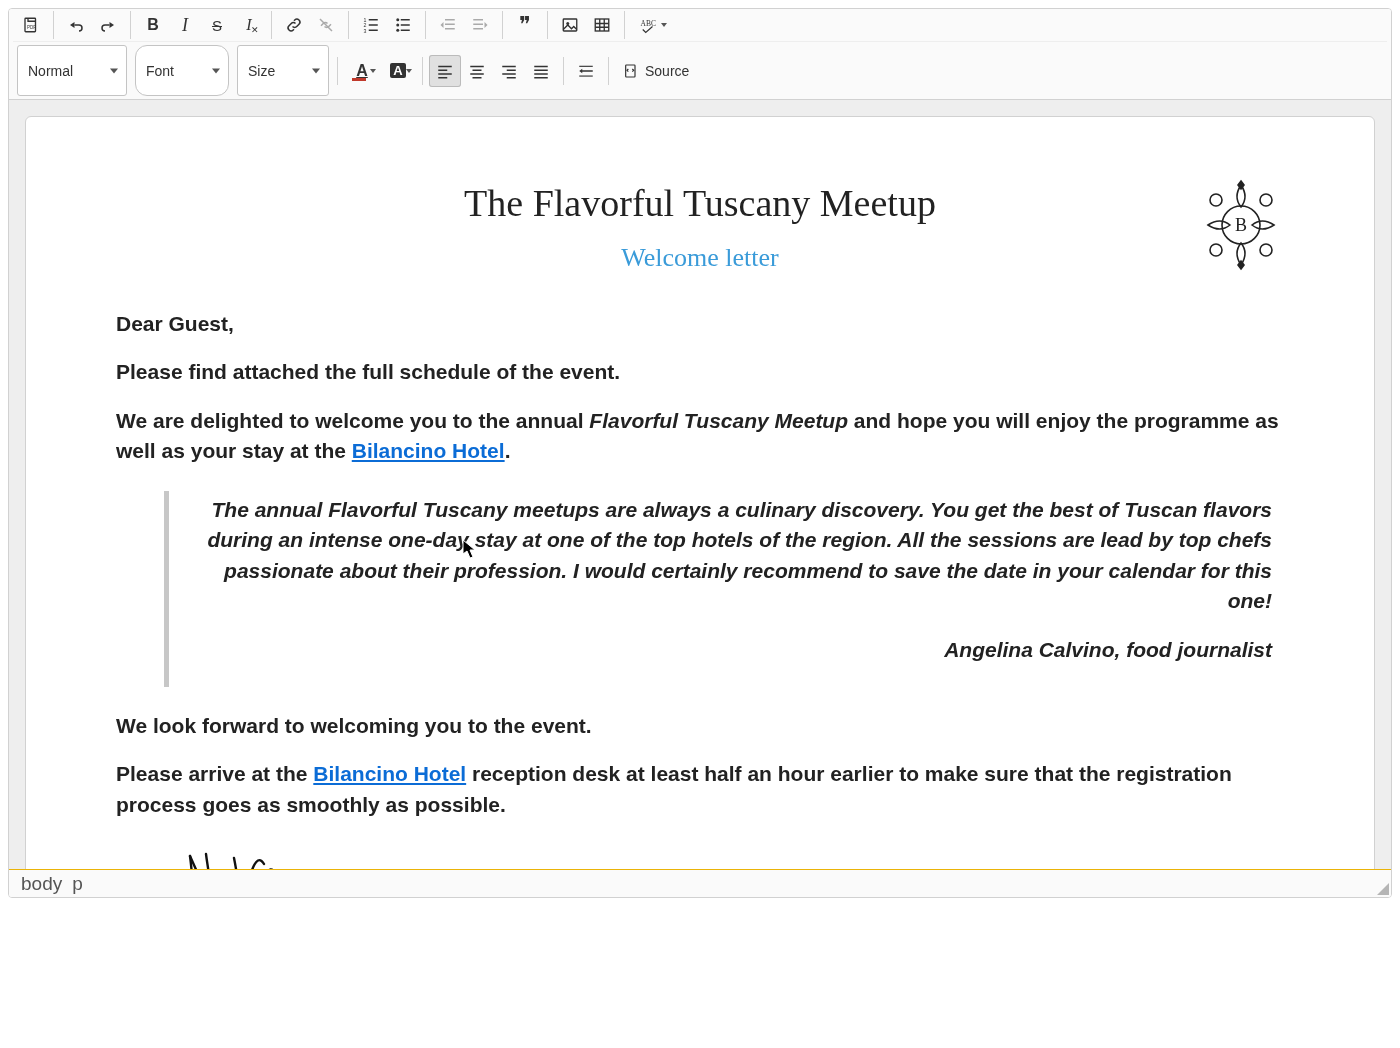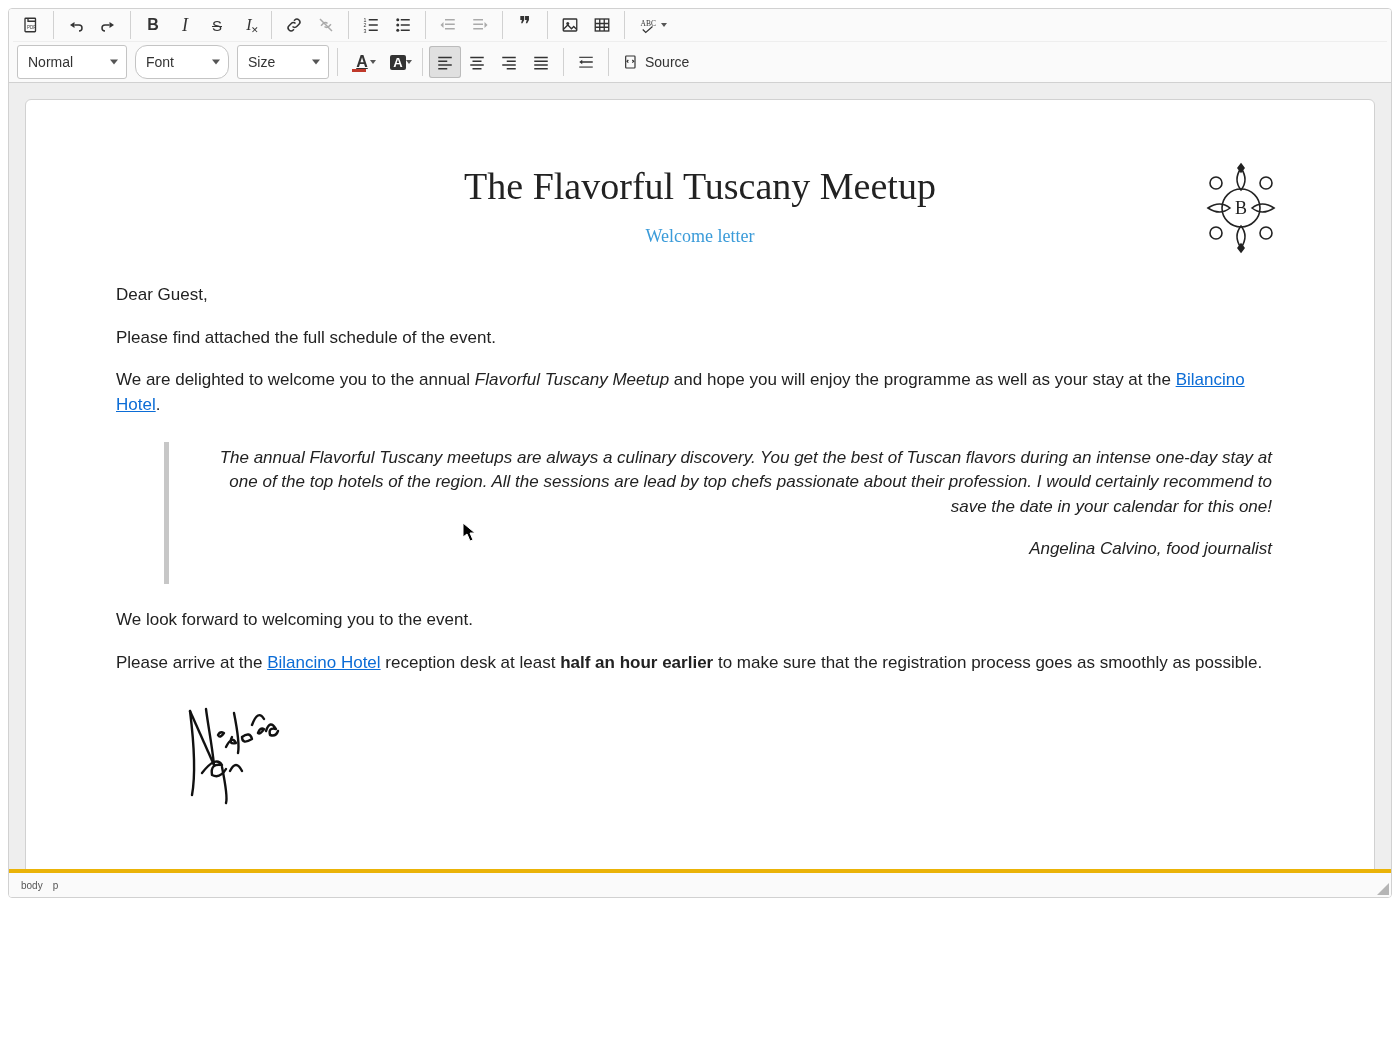--- a/index.html
+++ b/index.html
@@ -18,21 +18,21 @@
   .tb-group { display:flex; align-items:center; padding:0 2px; }
   .tb-sep { width:1px; height:28px; background:#d1d1d1; margin:0 4px; }
   .tb-btn {
     width:32px; height:32px; display:flex; align-items:center; justify-content:center;
     border-radius:3px; cursor:pointer; color:#333; position:relative;
   }
   .tb-btn.active { background:#e0e0e0; box-shadow: inset 0 0 0 1px #bbb; }
   .tb-btn.disabled { color:#aaa; cursor:default; }
   .tb-btn svg { width:18px; height:18px; display:block; }
   .tb-dd {
-    height:34px; min-width:110px; padding:0 24px 0 10px; border:1px solid #c4c4c4;
+    height:51px; min-width:110px; padding:0 24px 0 10px; border:1px solid #c4c4c4;
     border-radius:3px; background:#fff; display:flex; align-items:center; color:#333;
     font-size:14px; cursor:pointer; margin:3px 4px; position:relative;
   }
   .tb-dd::after {
     content:""; position:absolute; right:8px; top:50%; transform:translateY(-50%);
     border-left:4px solid transparent; border-right:4px solid transparent;
     border-top:5px solid #555;
   }
   .tb-dd.narrow { min-width:94px;border-radius:12px; }
   .tb-dd.size { min-width:92px; }
@@ -56,34 +56,34 @@
     padding:64px 90px 48px 90px; min-height:860px; position:relative;
     font-family: Arial, Helvetica, sans-serif; color:#222;
   }
   .logo { position:absolute; top:60px; right:90px; }
   .page h1 {
     font-family: Georgia, 'Times New Roman', serif; font-weight:400;
     font-size:38px; text-align:center; margin:0 0 18px 0; color:#222;
   }
   .page h2 {
     font-family: Georgia, 'Times New Roman', serif; font-weight:400;
-    font-size:18px; text-align:center; margin:0 0 36px 0; color:#3a9bd9;
-  }
-  .page p { font-size:17px; line-height:1.45; margin:0 0 18px 0; }
+    font-size:26px; text-align:center; margin:0 0 36px 0; color:#3a9bd9;
+  }
+  .page p { font-size:21px; line-height:1.45; margin:0 0 18px 0;font-weight:bold; }
   .page a { color:#0b6cd6; text-decoration:underline; }
   .page em { font-style:italic; }
   blockquote {
     border-left:5px solid #c7c7c7; margin:24px 0 24px 48px; padding:4px 12px 4px 24px;
     font-style:italic; color:#222;text-align:right;
   }
   blockquote p { margin-bottom:14px; }
   .sig { margin-top:20px; margin-left:56px; }
   .statusbar {
-    height:28px; background:#fafafa; border-top:4px solid #eab308;
-    display:flex; align-items:center; padding:0 12px; font-size:10px; color:#555;
+    height:28px; background:#fafafa; border-top:1px solid #eab308;
+    display:flex; align-items:center; padding:0 12px; font-size:19px; color:#555;
     position:relative;
   }
   .statusbar .crumb { margin-right:10px; cursor:pointer; }
   .resize-grip {
     position:absolute; right:2px; bottom:2px; width:0; height:0;
     border-style:solid; border-width:0 0 12px 12px;
     border-color:transparent transparent #b5b5b5 transparent;
   }
   .cursor-pointer {
     position:absolute; width:14px; height:20px; pointer-events:none;

